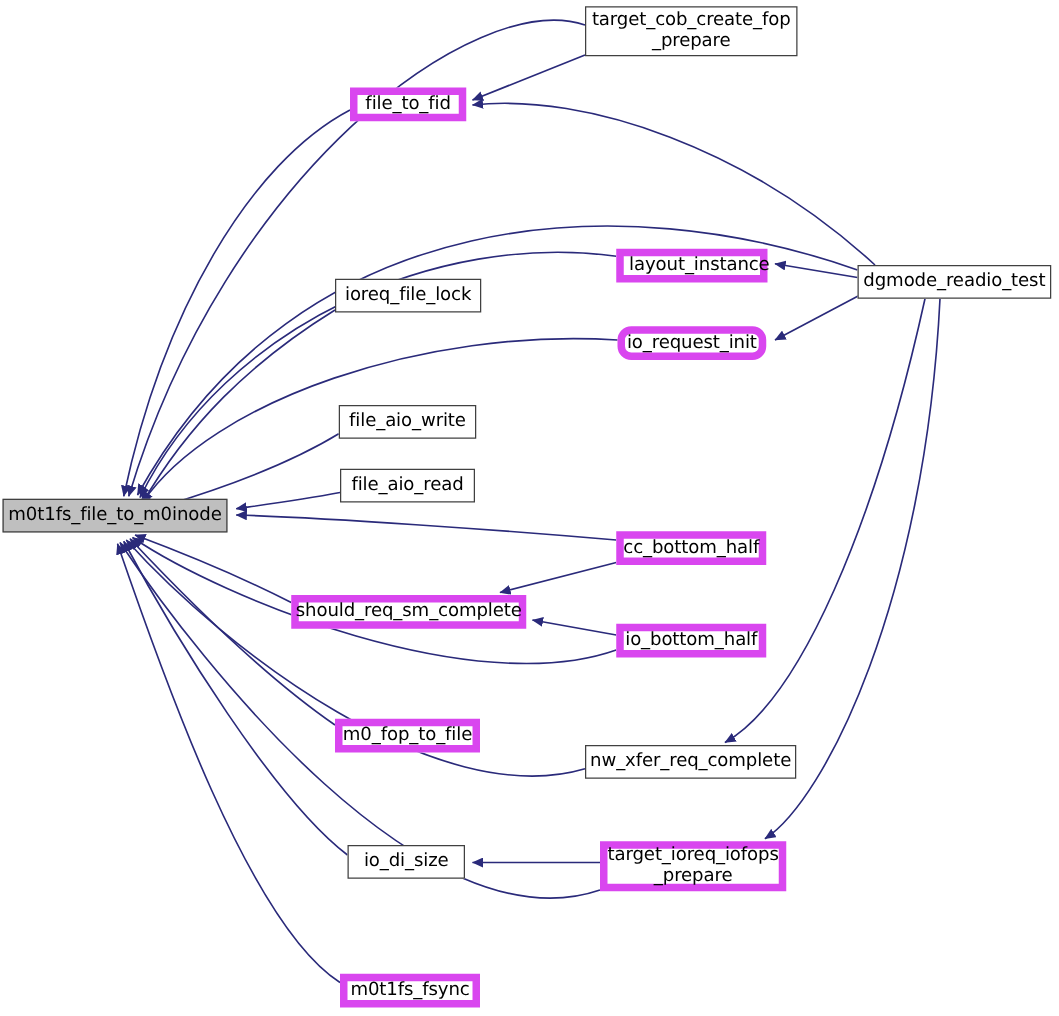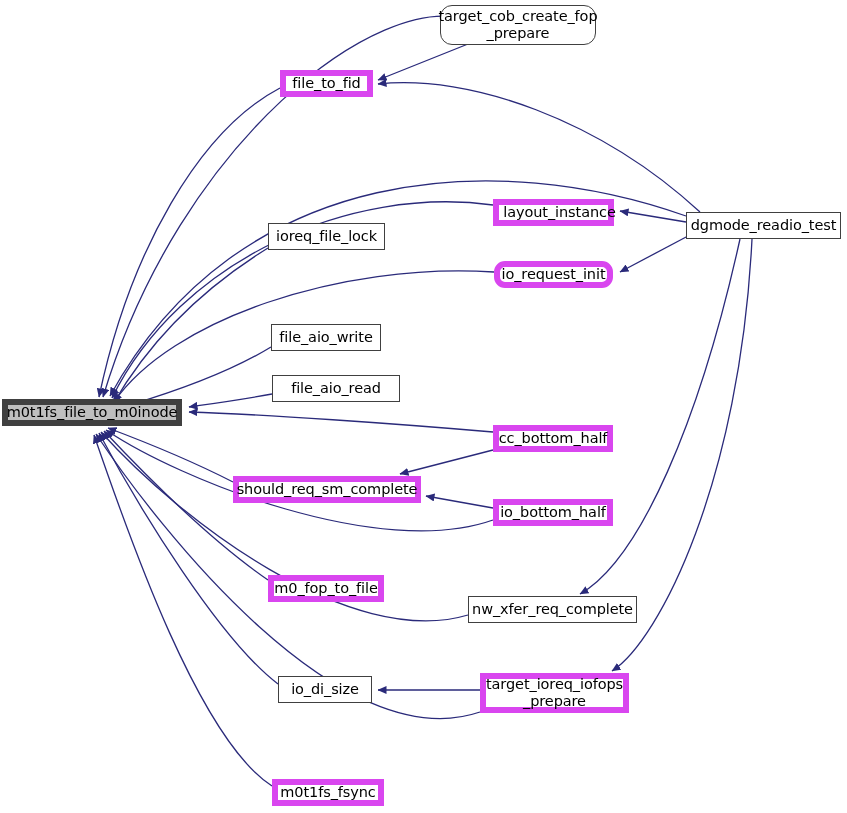--- a/index.html
+++ b/index.html
@@ -37,21 +37,21 @@
     border: 6px solid #d946ef;
     white-space: pre;
     z-index: 5;
     letter-spacing: -0.1px;
   }
   .node.black {
     border: 1px solid #404040;
   }
   .node.current {
     background: #bfbfbf;
-    border: 6px solid #404040;
+    border: 1px solid #404040;
   }
 </style>
 </head>
 <body>
 
 <div id="graph-root">
 
   <svg id="edge-layer" width="847" height="813" viewBox="0 0 847 813" xmlns="http://www.w3.org/2000/svg">
     <defs>
       <marker id="arrowhead" markerWidth="9" markerHeight="8" refX="8.5" refY="4" orient="auto" markerUnits="userSpaceOnUse">
@@ -82,29 +82,29 @@
         <path d="M278,684 C220,640 140,510 99,433" fill="none" stroke="#2a2a7a" stroke-width="1.3" marker-end="url(#arrowhead)"></path>
         <path d="M480,690 L378,690" fill="none" stroke="#2a2a7a" stroke-width="1.3" marker-end="url(#arrowhead)"></path>
         <path d="M480,712 C340,760 160,530 96,434" fill="none" stroke="#2a2a7a" stroke-width="1.3" marker-end="url(#arrowhead)"></path>
         <path d="M752,239 C740,480 660,640 612,671" fill="none" stroke="#2a2a7a" stroke-width="1.3" marker-end="url(#arrowhead)"></path>
         <path d="M272,786 C200,740 130,540 94,435" fill="none" stroke="#2a2a7a" stroke-width="1.3" marker-end="url(#arrowhead)"></path>
       </g>
   </svg>
 
   <div id="nodes-layer">
       <div class="node current" style="left: 2px; top: 399px; width: 180px; height: 27px;">m0t1fs_file_to_m0inode</div>
-      <div class="node black" style="left: 440px; top: 5px; width: 156px; height: 40px; border-radius: 12px;">target_cob_create_fop
+      <div class="node black" style="left: 468px; top: 5px; width: 170px; height: 40px;">target_cob_create_fop
 _prepare</div>
       <div class="node " style="left: 280px; top: 70px; width: 93px; height: 27px;">file_to_fid</div>
       <div class="node " style="left: 493px; top: 199px; width: 121px; height: 27px; padding-left: 12px;">layout_instance</div>
       <div class="node black" style="left: 686px; top: 212px; width: 155px; height: 27px;">dgmode_readio_test</div>
       <div class="node black" style="left: 268px; top: 223px; width: 117px; height: 27px;">ioreq_file_lock</div>
       <div class="node " style="left: 494px; top: 261px; width: 119px; height: 27px; border-radius: 11px;">io_request_init</div>
       <div class="node black" style="left: 271px; top: 324px; width: 110px; height: 27px;">file_aio_write</div>
-      <div class="node black" style="left: 272px; top: 375px; width: 128px; height: 27px;">file_aio_read</div>
+      <div class="node black" style="left: 272px; top: 375px; width: 108px; height: 27px;">file_aio_read</div>
       <div class="node " style="left: 493px; top: 425px; width: 120px; height: 27px;">cc_bottom_half</div>
       <div class="node " style="left: 233px; top: 476px; width: 188px; height: 27px;">should_req_sm_complete</div>
       <div class="node " style="left: 493px; top: 499px; width: 120px; height: 27px;">io_bottom_half</div>
       <div class="node " style="left: 268px; top: 575px; width: 116px; height: 27px;">m0_fop_to_file</div>
       <div class="node black" style="left: 468px; top: 596px; width: 169px; height: 27px;">nw_xfer_req_complete</div>
       <div class="node black" style="left: 278px; top: 676px; width: 94px; height: 27px;">io_di_size</div>
       <div class="node " style="left: 480px; top: 673px; width: 149px; height: 40px;">target_ioreq_iofops
 _prepare</div>
       <div class="node " style="left: 272px; top: 779px; width: 112px; height: 27px;">m0t1fs_fsync</div>
     </div>

